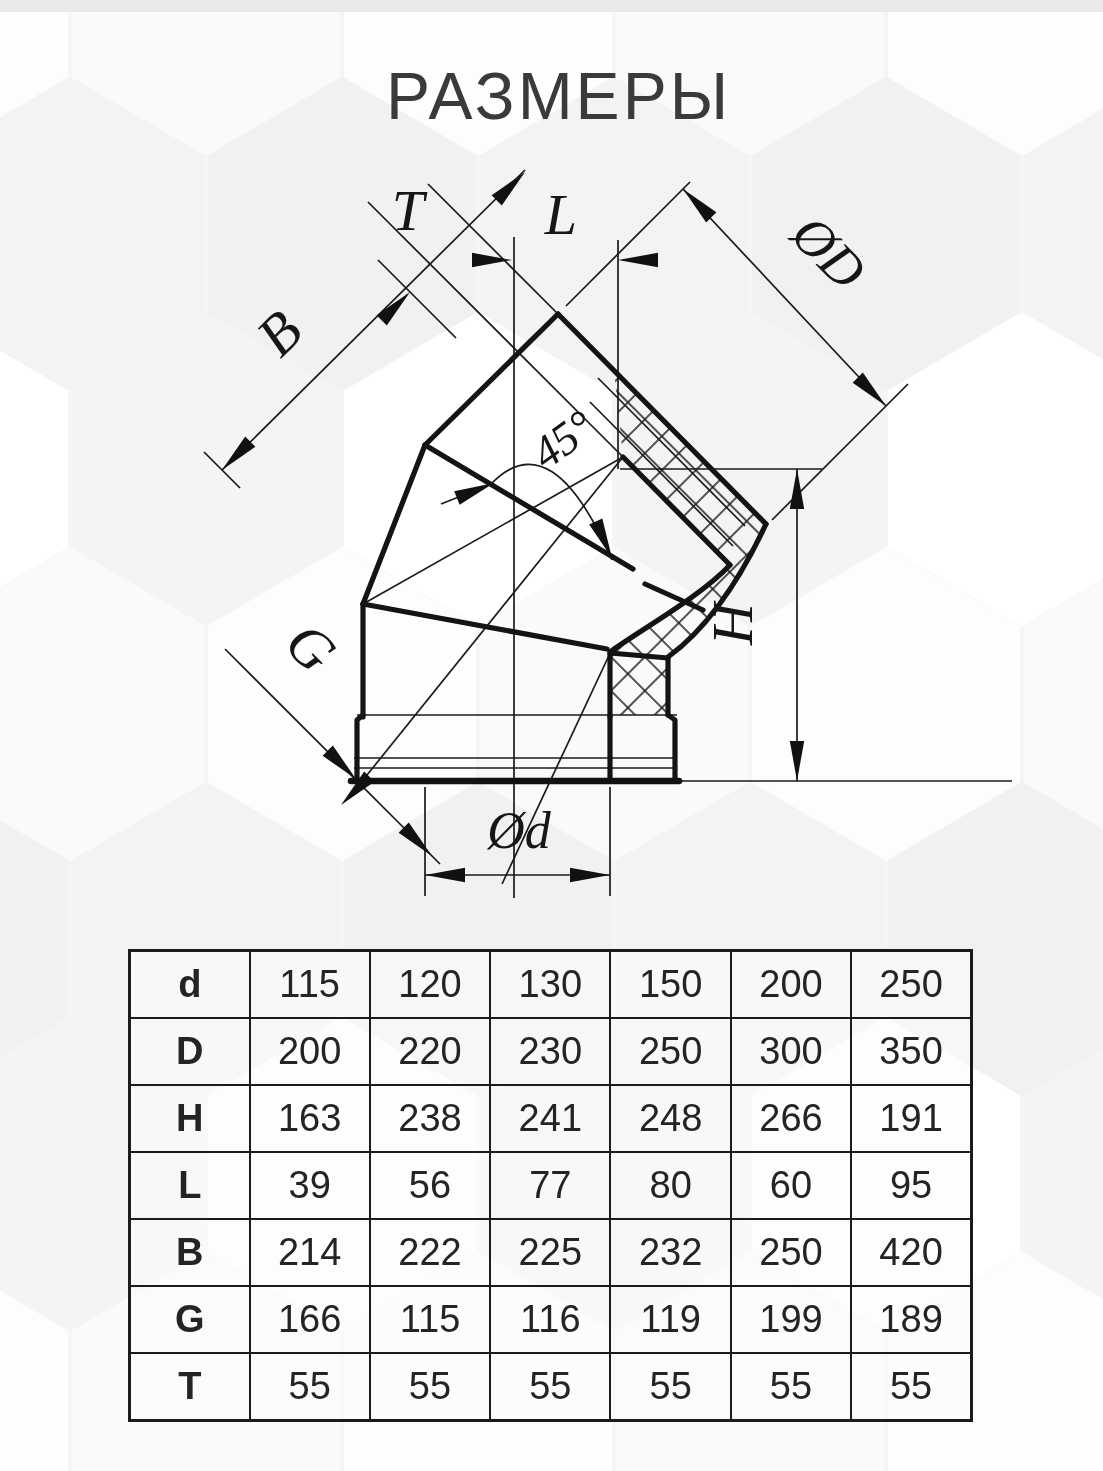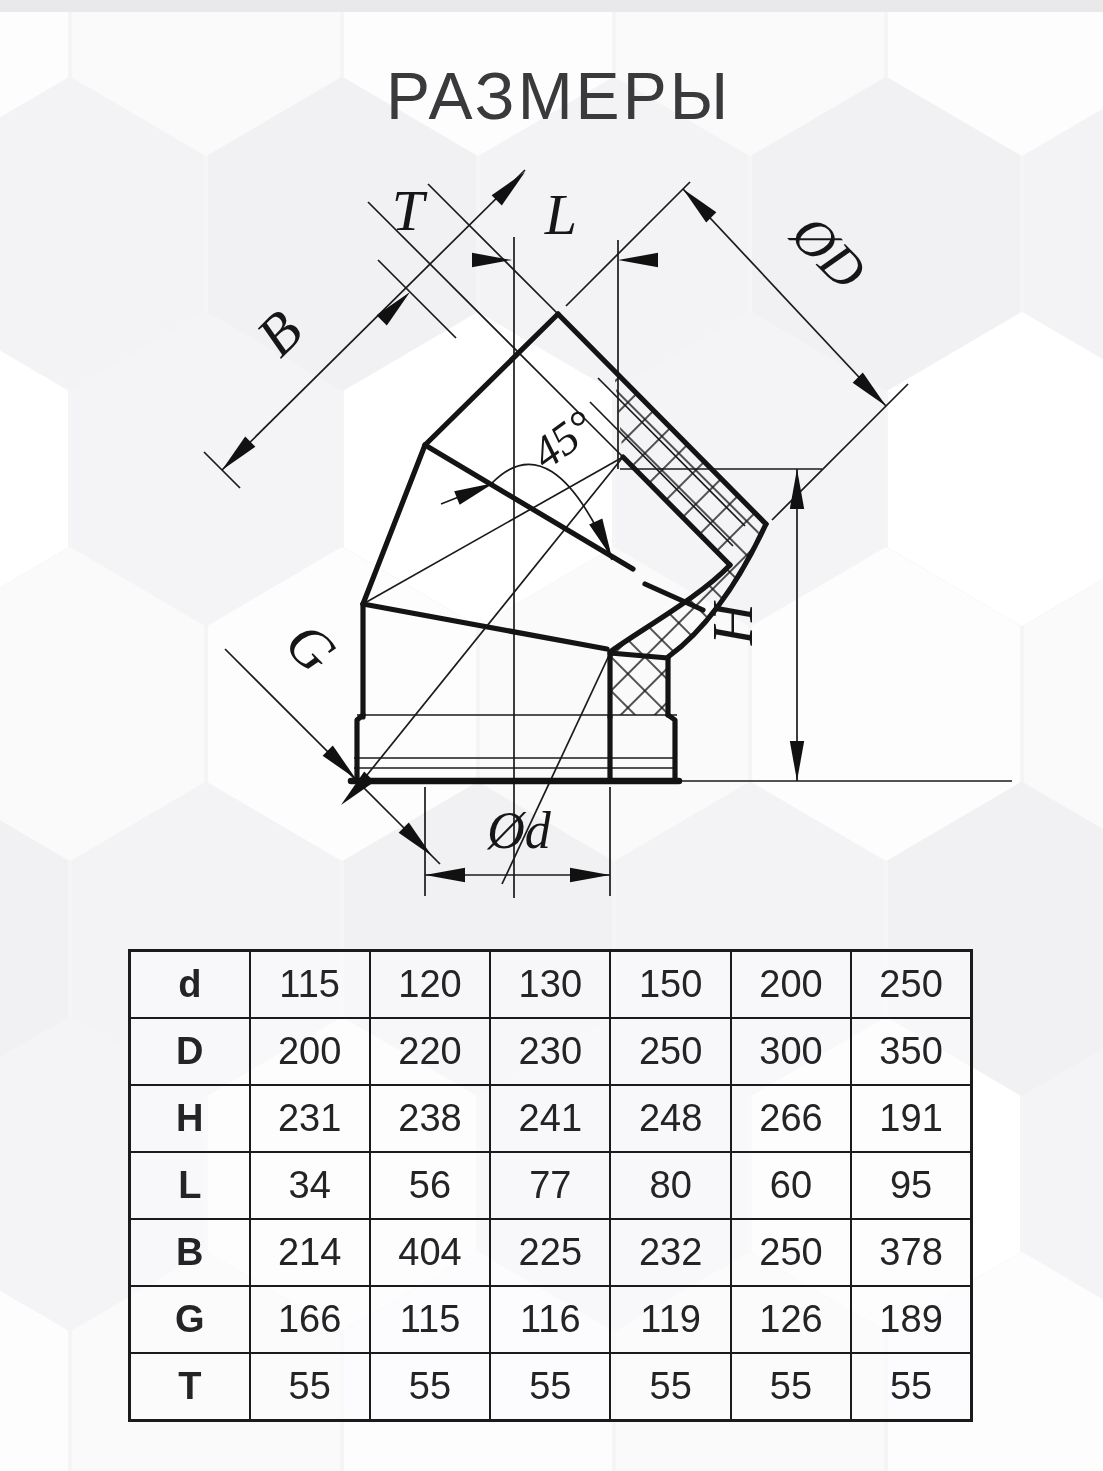--- a/index.html
+++ b/index.html
@@ -200,52 +200,52 @@
           <td class="param">D</td>
           <td>200</td>
           <td>220</td>
           <td>230</td>
           <td>250</td>
           <td>300</td>
           <td>350</td>
         </tr>
         <tr>
           <td class="param">H</td>
-          <td>231</td>
+          <td>163</td>
           <td>238</td>
           <td>241</td>
           <td>248</td>
           <td>266</td>
           <td>191</td>
         </tr>
         <tr>
           <td class="param">L</td>
-          <td>34</td>
+          <td>39</td>
           <td>56</td>
           <td>77</td>
           <td>80</td>
           <td>60</td>
           <td>95</td>
         </tr>
         <tr>
           <td class="param">B</td>
           <td>214</td>
-          <td>404</td>
+          <td>222</td>
           <td>225</td>
           <td>232</td>
           <td>250</td>
-          <td>378</td>
+          <td>420</td>
         </tr>
         <tr>
           <td class="param">G</td>
           <td>166</td>
           <td>115</td>
           <td>116</td>
           <td>119</td>
-          <td>126</td>
+          <td>199</td>
           <td>189</td>
         </tr>
         <tr>
           <td class="param">T</td>
           <td>55</td>
           <td>55</td>
           <td>55</td>
           <td>55</td>
           <td>55</td>
           <td>55</td>

